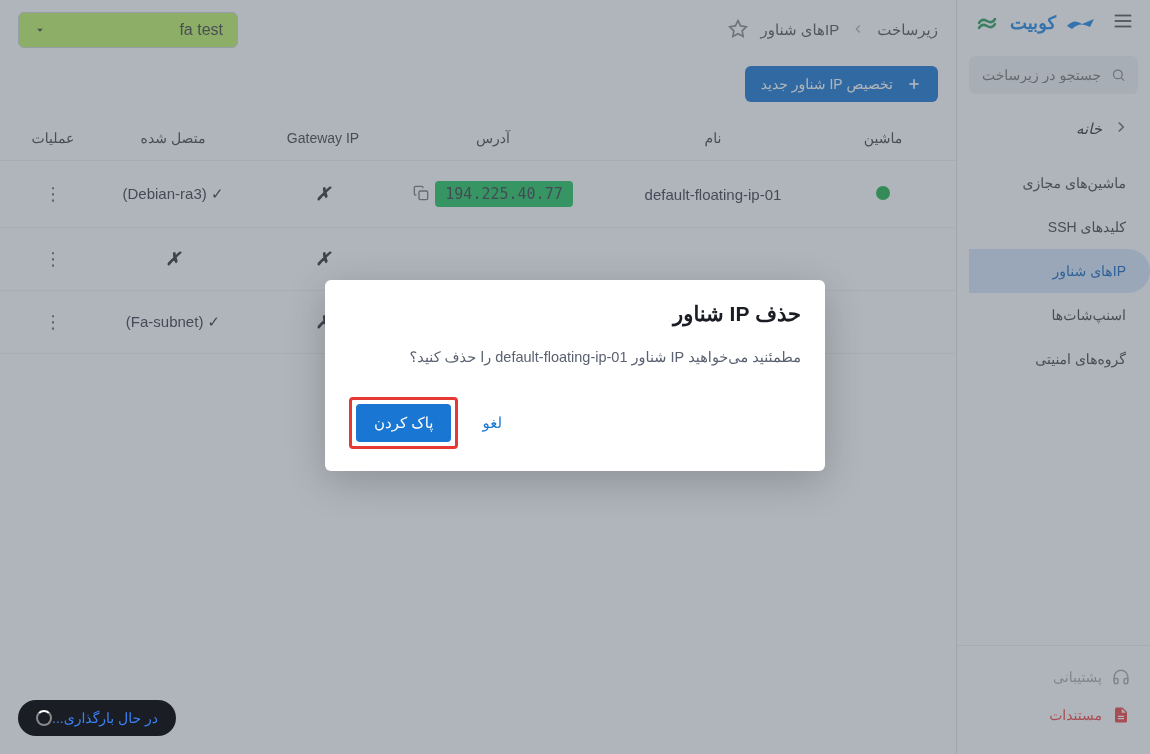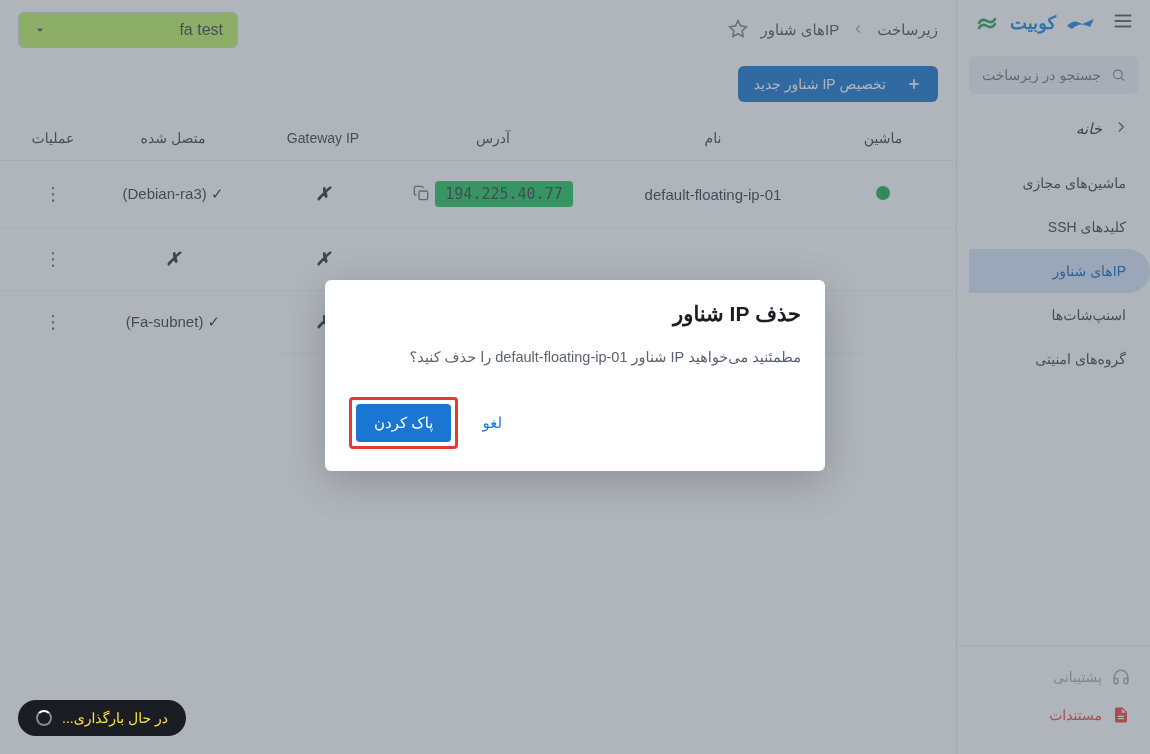--- a/index.html
+++ b/index.html
@@ -32,21 +32,21 @@
     
     
     .main { flex: 1; display: flex; flex-direction: column; background: #fff; }
     .topbar { display: flex; align-items: center; justify-content: space-between; padding: 12px 18px; }
     .breadcrumb { display: flex; align-items: center; gap: 12px; color: #555; font-size: 15px; }
     .breadcrumb .sep { color: #aaa; }
     .star { color: #888; cursor: pointer; }
     .project-select { border: 1px solid #d0d5dd; border-radius: 6px; padding: 8px 14px; min-width: 220px; display: flex; align-items: center; justify-content: space-between; color: #444; cursor: pointer; background: #bef264; }
     
     .actionbar { padding: 6px 18px 14px; }
-    .btn-primary { background: #1976d2; color: #fff; border: none; border-radius: 6px; padding: 10px 16px; font-size: 14px; cursor: pointer; display: inline-flex; align-items: center; gap: 20px; }
+    .btn-primary { background: #1976d2; color: #fff; border: none; border-radius: 6px; padding: 10px 16px; font-size: 14px; cursor: pointer; display: inline-flex; align-items: center; gap: 13px; }
     
     .table { width: 100%; }
     .thead { display: flex; padding: 14px 18px; color: #444; font-size: 14px; border-bottom: 1px solid #f0f0f0; }
     .trow { display: flex; padding: 20px 18px; align-items: center; border-bottom: 1px solid #f0f2f5; color: #3a3f4a; font-size: 15px; }
     .col-status { width: 110px; text-align: center; }
     .col-name { width: 230px; text-align: center; }
     .col-addr { width: 210px; text-align: center; display: flex; align-items: center; justify-content: center; gap: 6px; }
     .col-gw { width: 130px; text-align: center; }
     .col-conn { width: 170px; text-align: center; }
     .col-ops { width: 70px; text-align: center; }
@@ -61,21 +61,21 @@
     .overlay { position: absolute; inset: 0; background: rgba(80, 90, 105, 0.45); display: flex; align-items: flex-start; justify-content: center; padding-top: 280px; }
     .dialog { background: #fff; border-radius: 6px; width: 500px; padding: 22px 24px; box-shadow: 0 10px 40px rgba(0,0,0,0.2); direction: rtl; }
     .dialog-title { font-size: 21px; font-weight: bold; color: #1a1d24; margin-bottom: 20px; }
     .dialog-body { color: #5a6170; font-size: 14.5px; margin-bottom: 28px; line-height: 1.6; }
     .dialog-actions { display: flex; gap: 14px; justify-content: flex-end; align-items: center; }
     .btn-cancel { background: none; border: none; color: #1976d2; font-size: 15px; cursor: pointer; padding: 8px 10px; }
     .btn-delete-wrap { border: 3px solid #e53935; padding: 4px; border-radius: 4px; }
     .btn-delete { background: #1976d2; color: #fff; border: none; border-radius: 4px; padding: 10px 18px; font-size: 15px; cursor: pointer; }
     
     
-    .loading-pill { position: absolute; bottom: 18px; left: 18px; background: #1a1d24; color: #fde047; border-radius: 24px; padding: 10px 18px; display: flex; align-items: center; gap: 10px; font-size: 14px; direction: rtl; z-index: 20; }
+    .loading-pill { position: absolute; bottom: 18px; left: 18px; background: #1a1d24; color: #3b82f6; border-radius: 24px; padding: 10px 18px; display: flex; align-items: center; font-size: 14px; direction: rtl; z-index: 20; }
     .spinner { width: 16px; height: 16px; border: 2px solid #888; border-top-color: #fff; border-radius: 50%; }
   </style>
 </head>
 <body>
 
 <div class="app">
 
   <aside class="sidebar">
     <div class="sidebar-header">
       <span class="hamburger">

